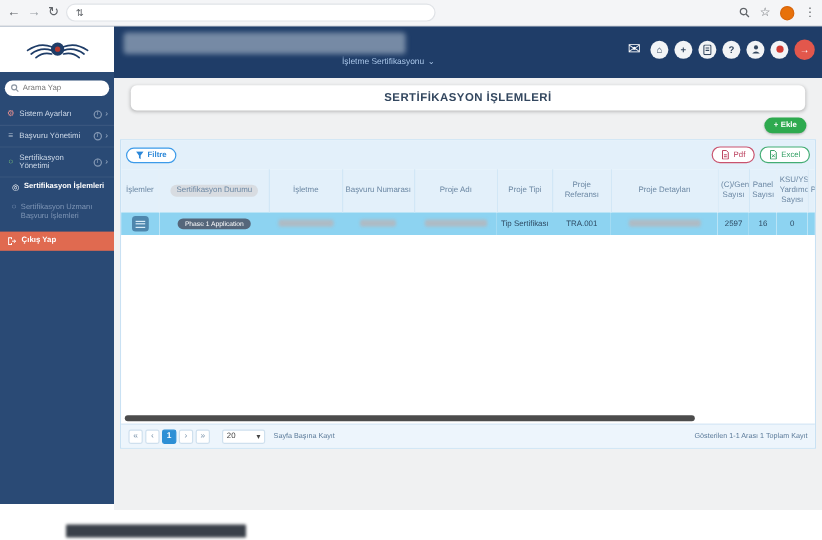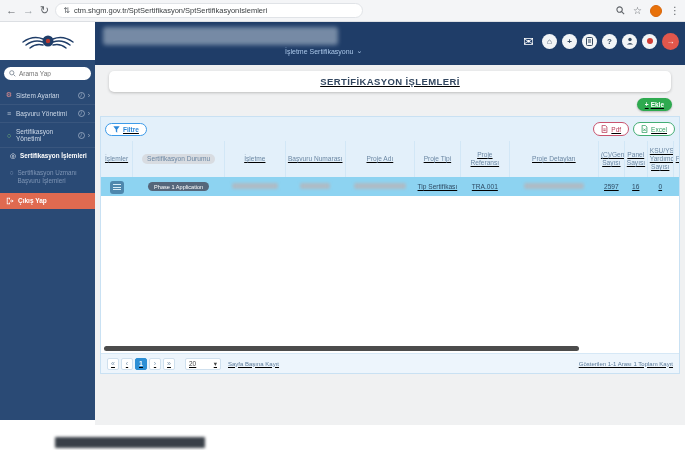--- a/index.html
+++ b/index.html
@@ -63,21 +63,21 @@
     cursor:pointer; }
   .sub-item .lbl { font-size:6.3px; line-height:1.35; }
   .sub-item.active { color:#fff; font-weight:bold; }
   .sub-item.dim { color:#7e95b5; }
   .logout-bar { display:flex; align-items:center; gap:4px; background:#e06a50;
     color:#fff; padding:4px 6px; margin-top:3px; font-size:6.5px; font-weight:bold;
     cursor:pointer; }
 
   
   .main { position:absolute; left:95px; top:60px; width:590px; height:365px;
-    background:#f0f1f2; display:flex; flex-direction:column;text-decoration:underline; }
+    background:#f0f1f2; display:flex; flex-direction:column; }
   .navy-strip { height:5px; background:#1f3d68; }
   .title-card { margin:6px 14px 0; height:21px; background:#fff; border-radius:5px;
     box-shadow:0 1px 3px rgba(0,0,0,.22); display:flex; align-items:center;
     justify-content:center; font-size:9.5px; font-weight:bold; color:#33475f;
     letter-spacing:.4px; }
   .add-row { display:flex; justify-content:flex-end; padding:6px 13px 0; }
   .btn-add { background:#2eaa4f; color:#fff; border:none; border-radius:9px;
     font-size:6.5px; font-weight:bold; padding:3px 8px; display:flex; align-items:center;
     gap:2px; cursor:pointer; box-shadow:0 1px 2px rgba(0,0,0,.25); font-family:inherit; }
 
@@ -131,21 +131,20 @@
 </style>
 </head>
 <body>
 
 <div class="browser-bar">
   <span class="nav-glyph">←</span>
   <span class="nav-glyph dim">→</span>
   <span class="nav-glyph">↻</span>
   <div class="url-pill">
     <span class="site-icon">⇅</span>
-    <span>ctm.shgm.gov.tr/SptSertifikasyon/SptSertifikasyonIslemleri</span>
   </div>
   <div class="browser-right">
     <svg class="mag-svg" viewBox="0 0 10 10">
       <circle cx="4" cy="4" r="3" fill="none" stroke="#5f6368" stroke-width="1.2"></circle>
       <line x1="6.3" y1="6.3" x2="9" y2="9" stroke="#5f6368" stroke-width="1.2"></line>
     </svg>
     <span class="star">☆</span>
     <span class="b-avatar"></span>
     <span class="b-menu">⋮</span>
   </div>

